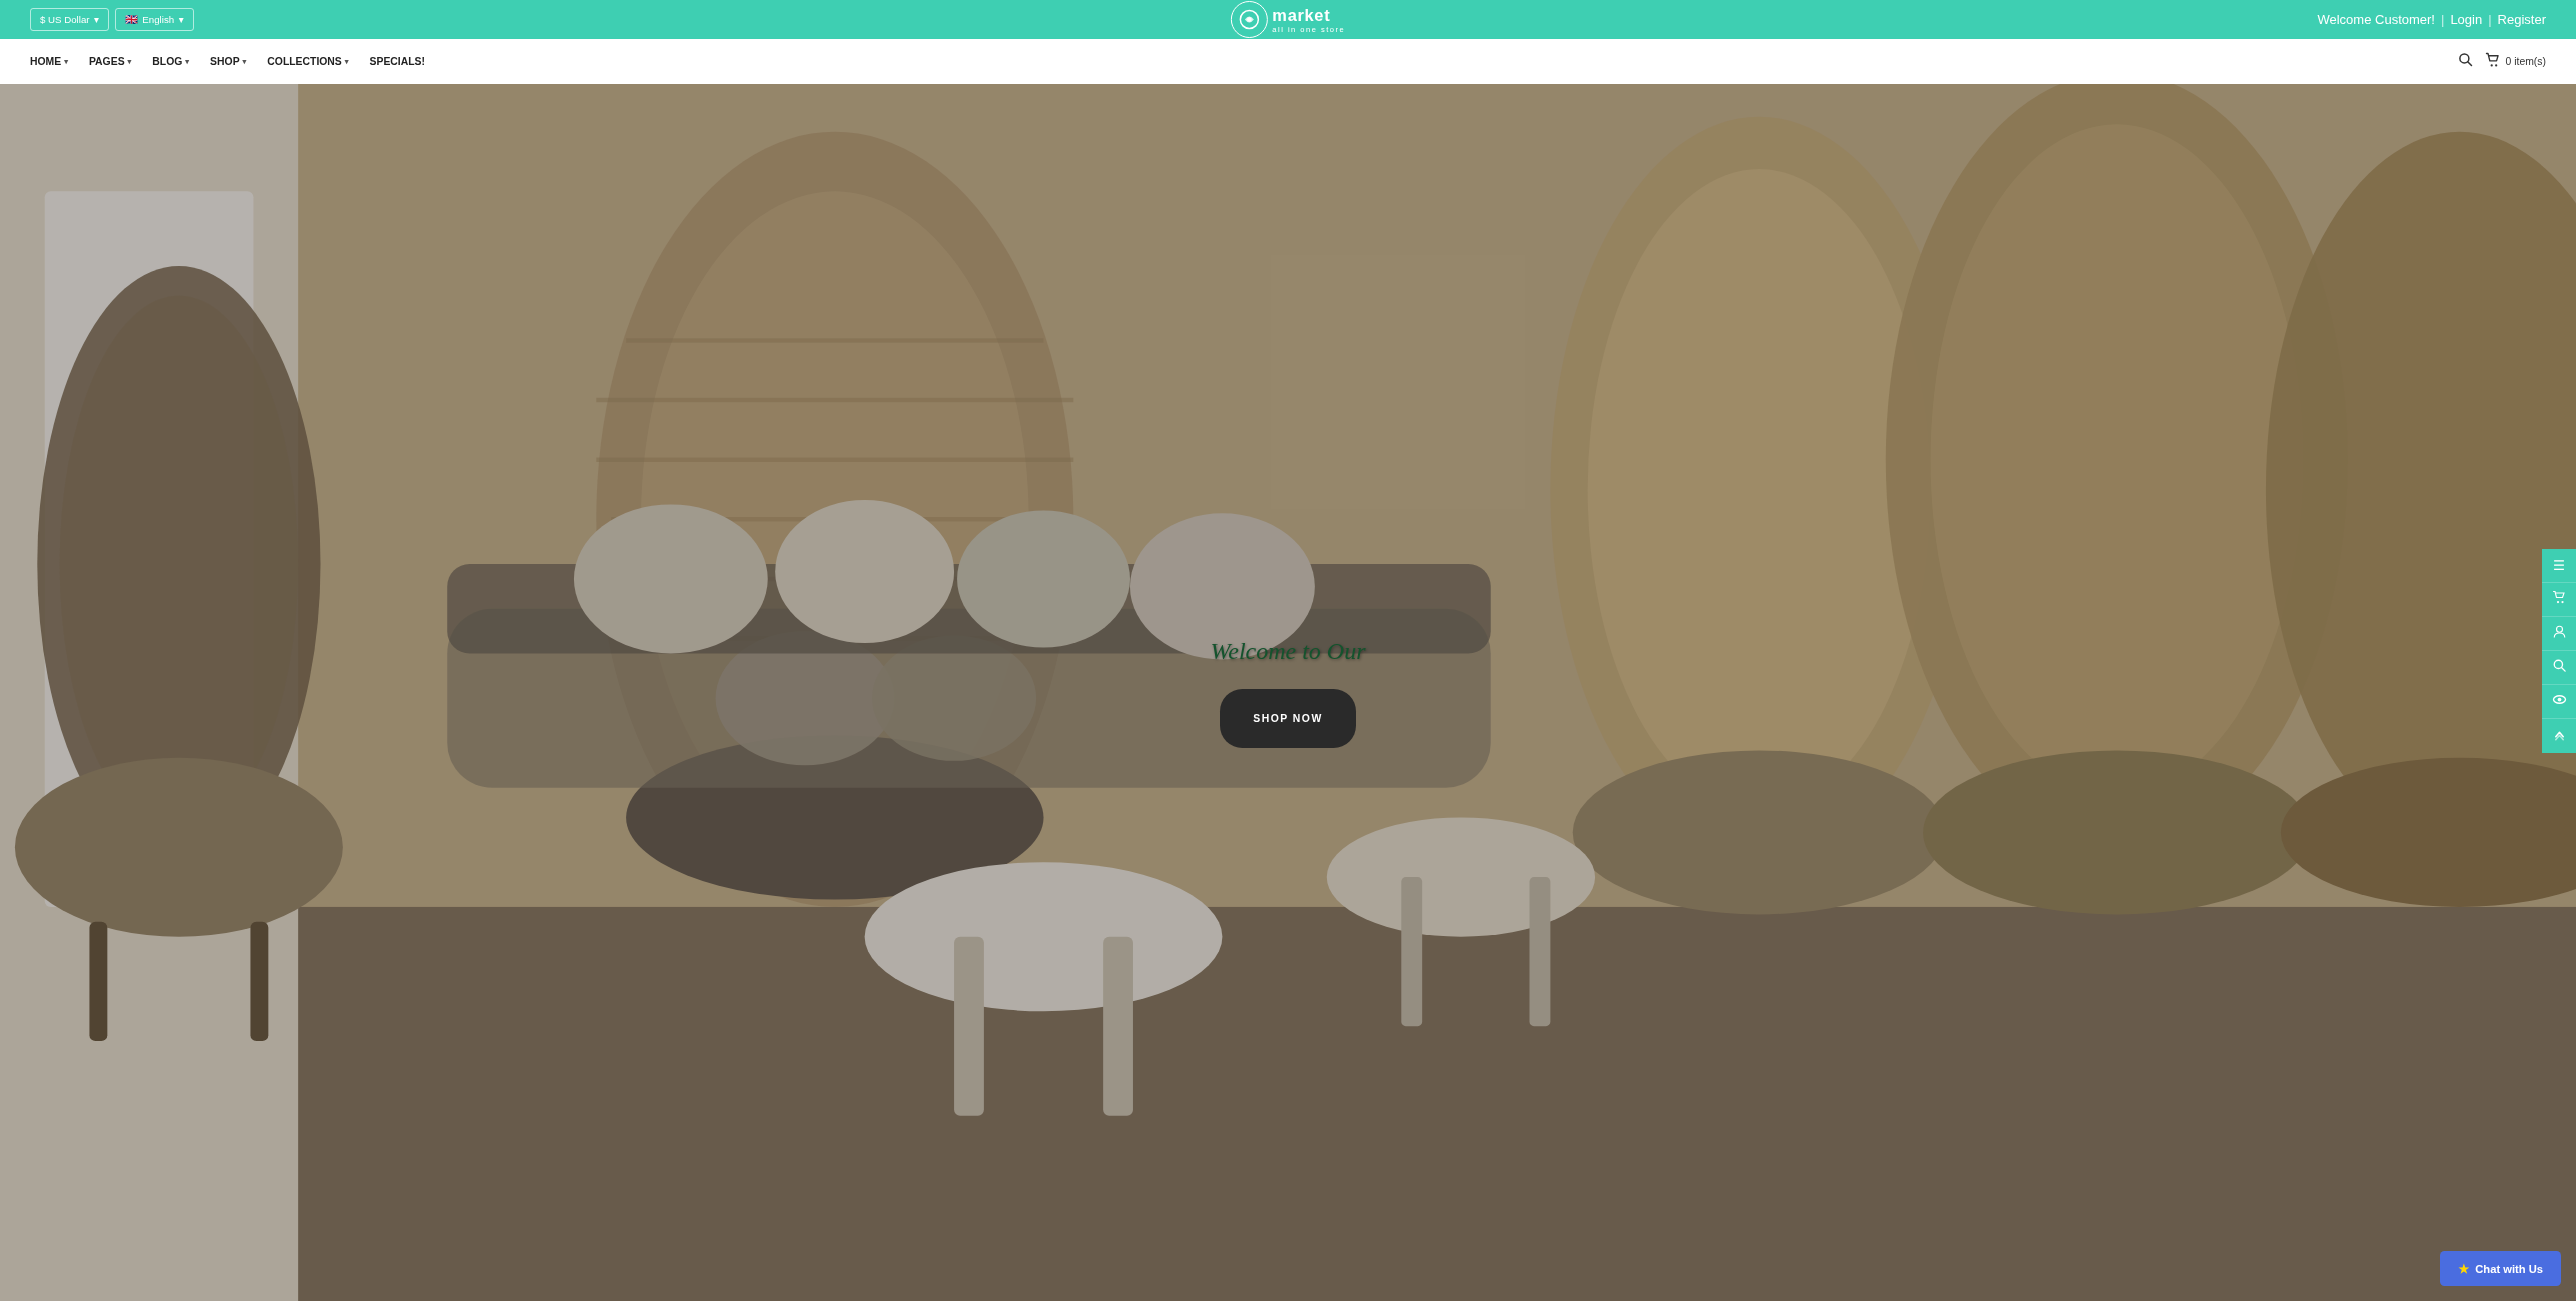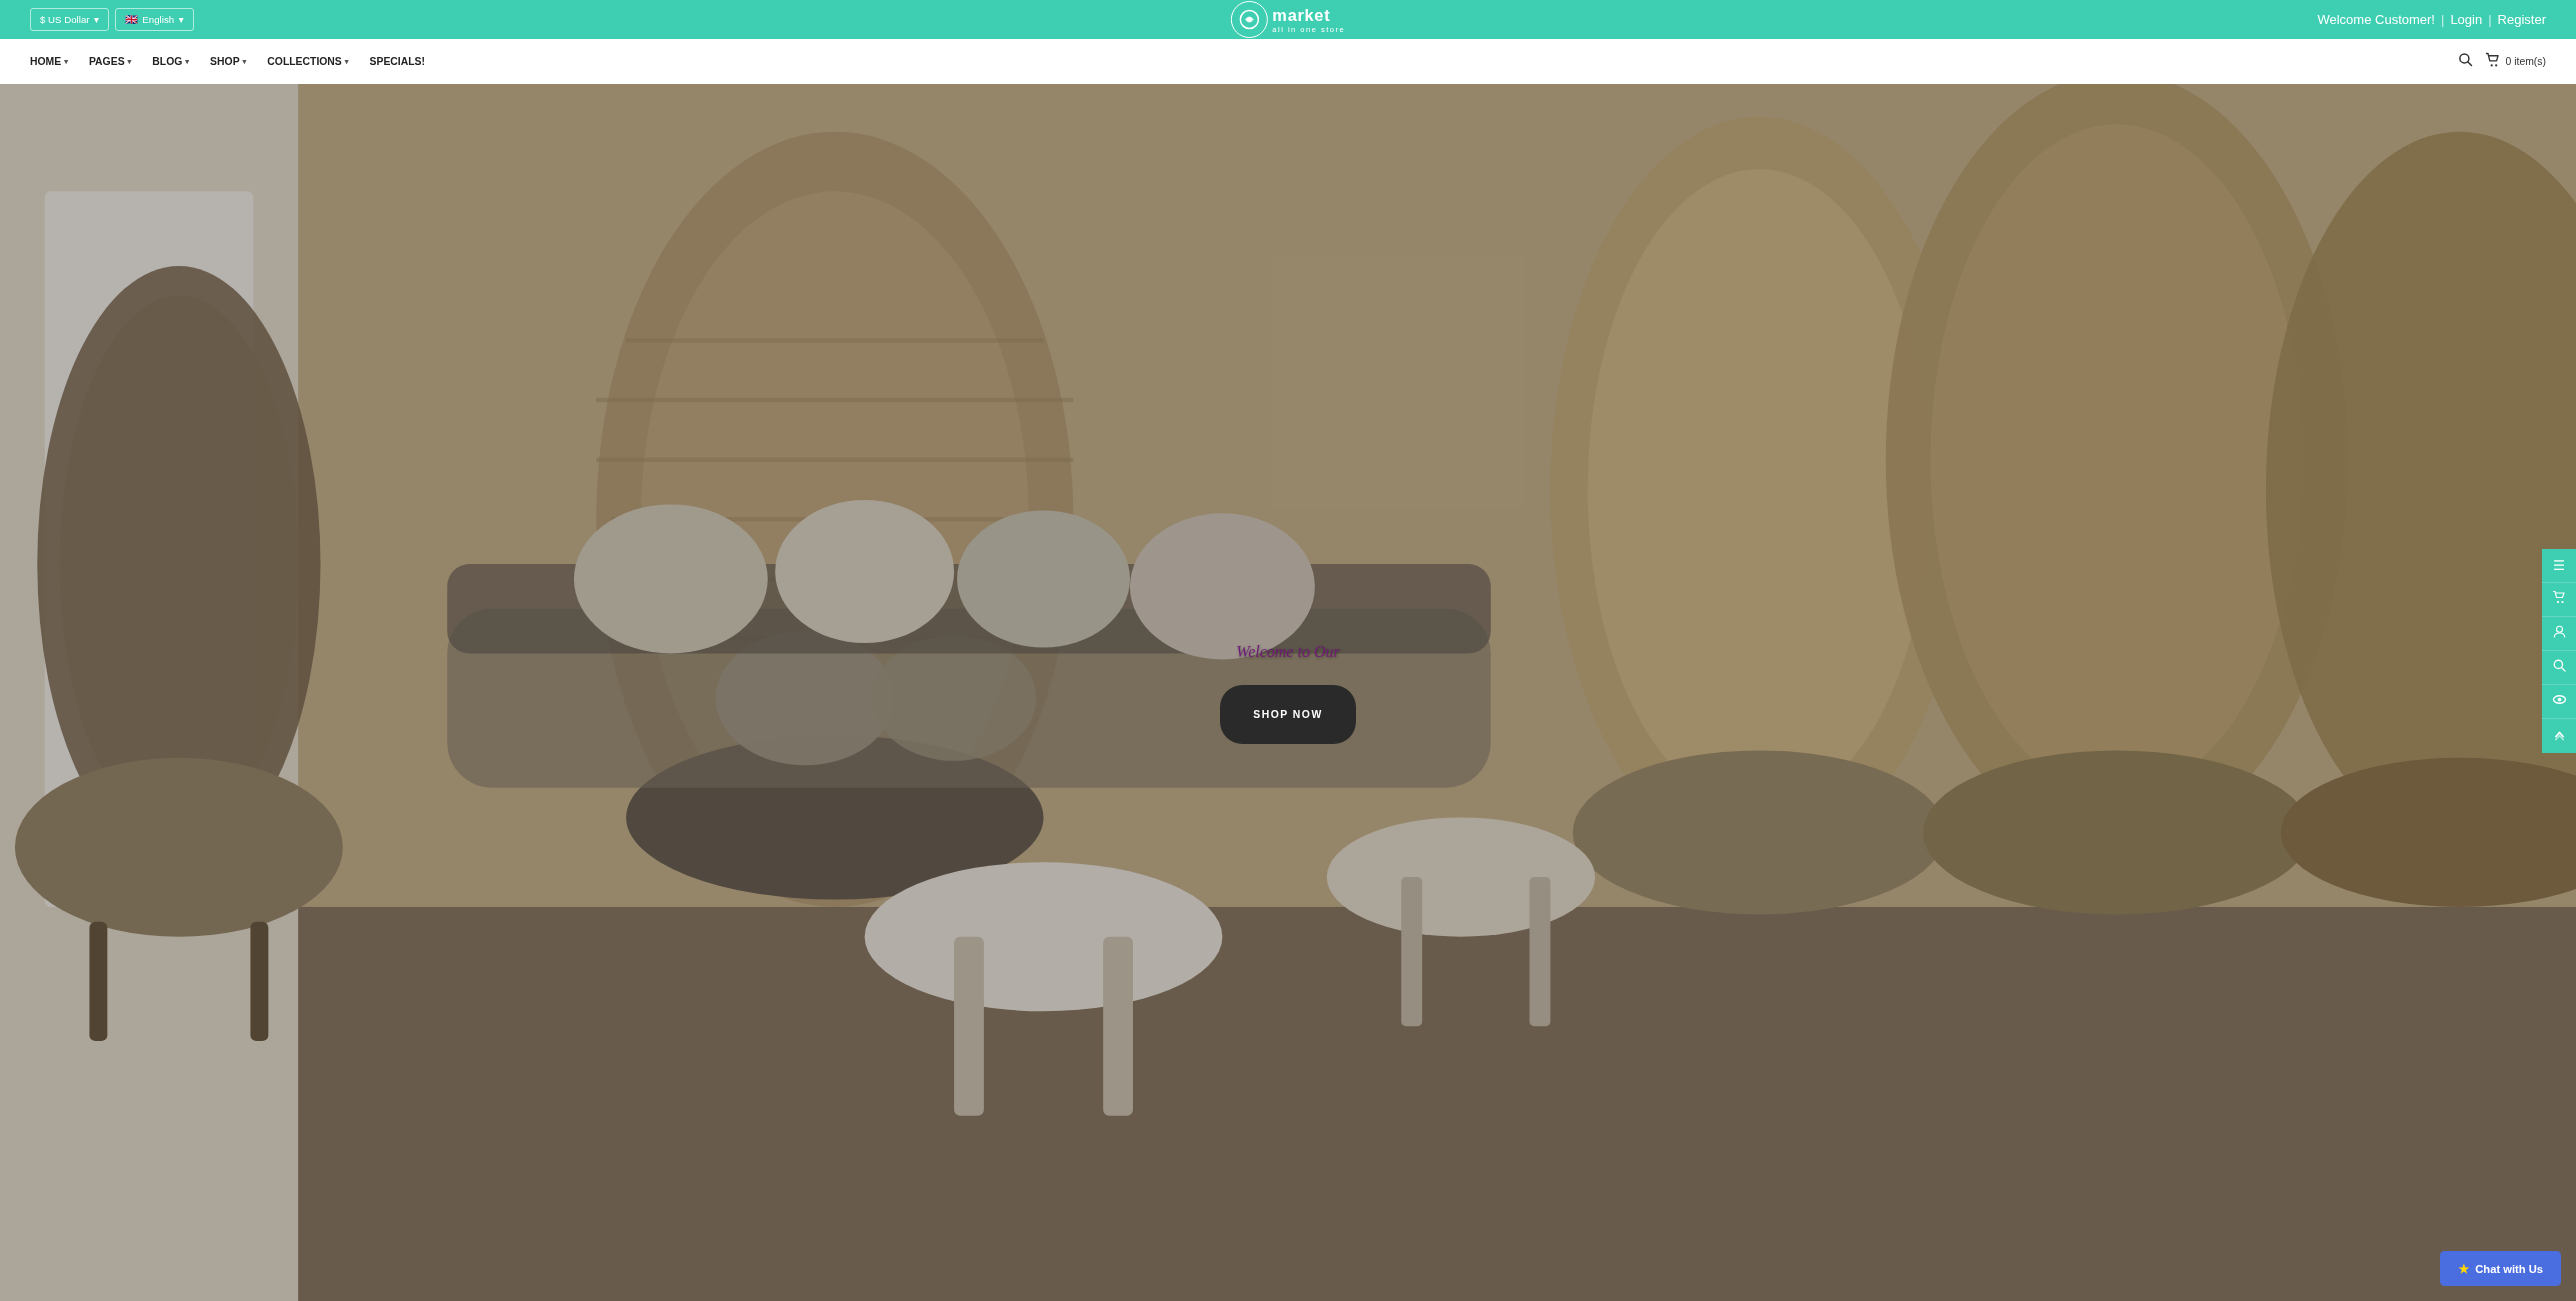--- a/index.html
+++ b/index.html
@@ -144,22 +144,22 @@
       background: rgba(0,0,0,0.15);
       display: flex;
       flex-direction: column;
       align-items: center;
       justify-content: center;
       text-align: center;
     }
     .hero-subtitle {
       font-family: 'Georgia', serif;
       font-style: italic;
-      font-size: 16px;
-      color: #701a75;
+      font-size: 24px;
+      color: #14532d;
       text-shadow: 0.7px 0.7px 3px rgba(0,0,0,0.4);
     }
     .hero-title {
       font-family: 'Georgia', serif;
       font-size: 54px;
       font-weight: bold;
       color: #fff;
       line-height: 1.1;
       text-shadow: 1.5px 1.5px 4.5px rgba(0,0,0,0.4);
       max-width: 522px;

